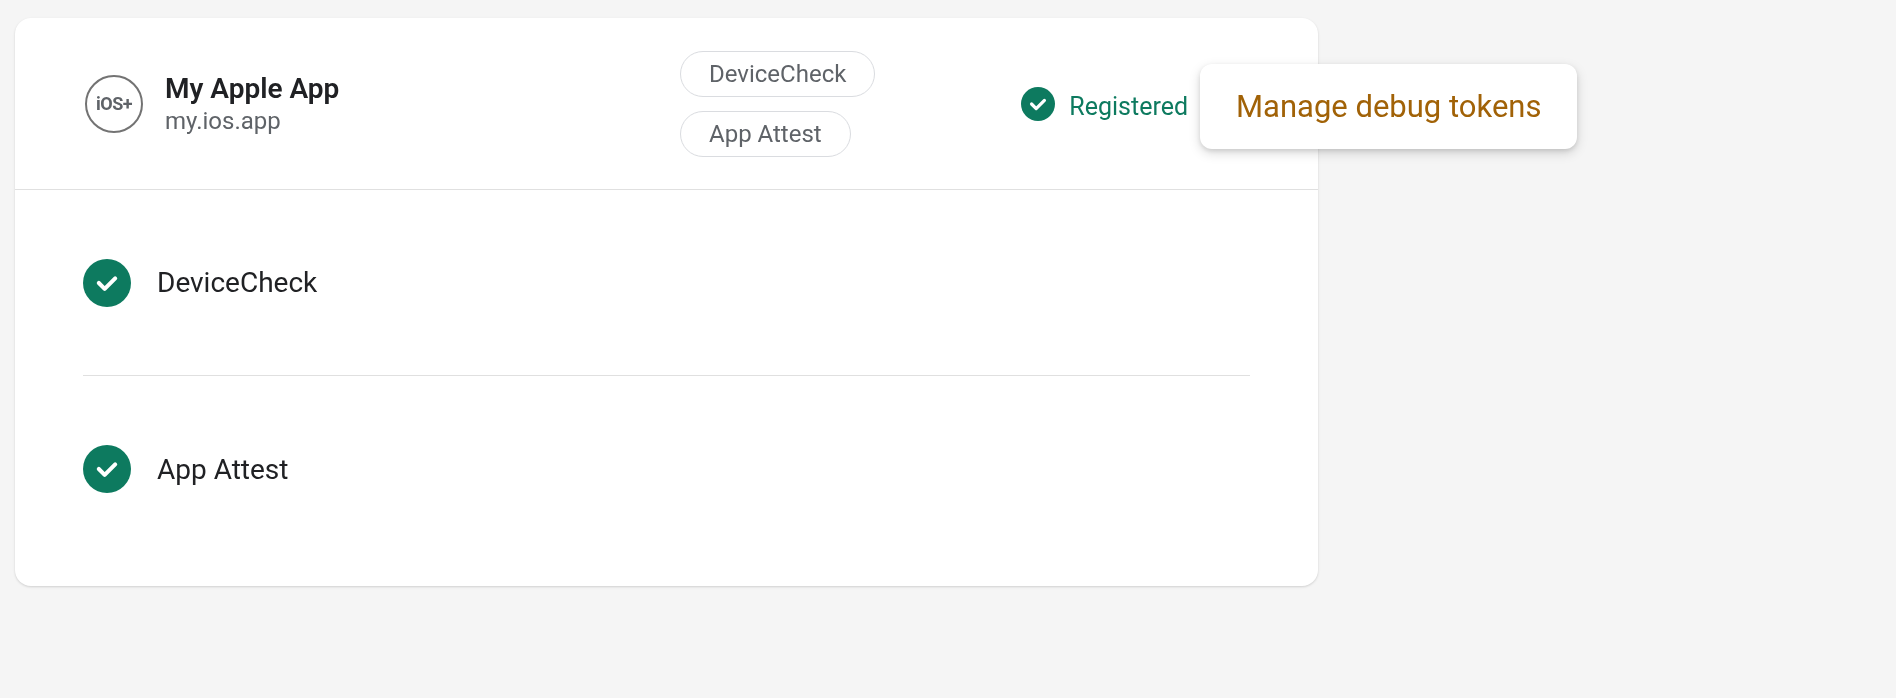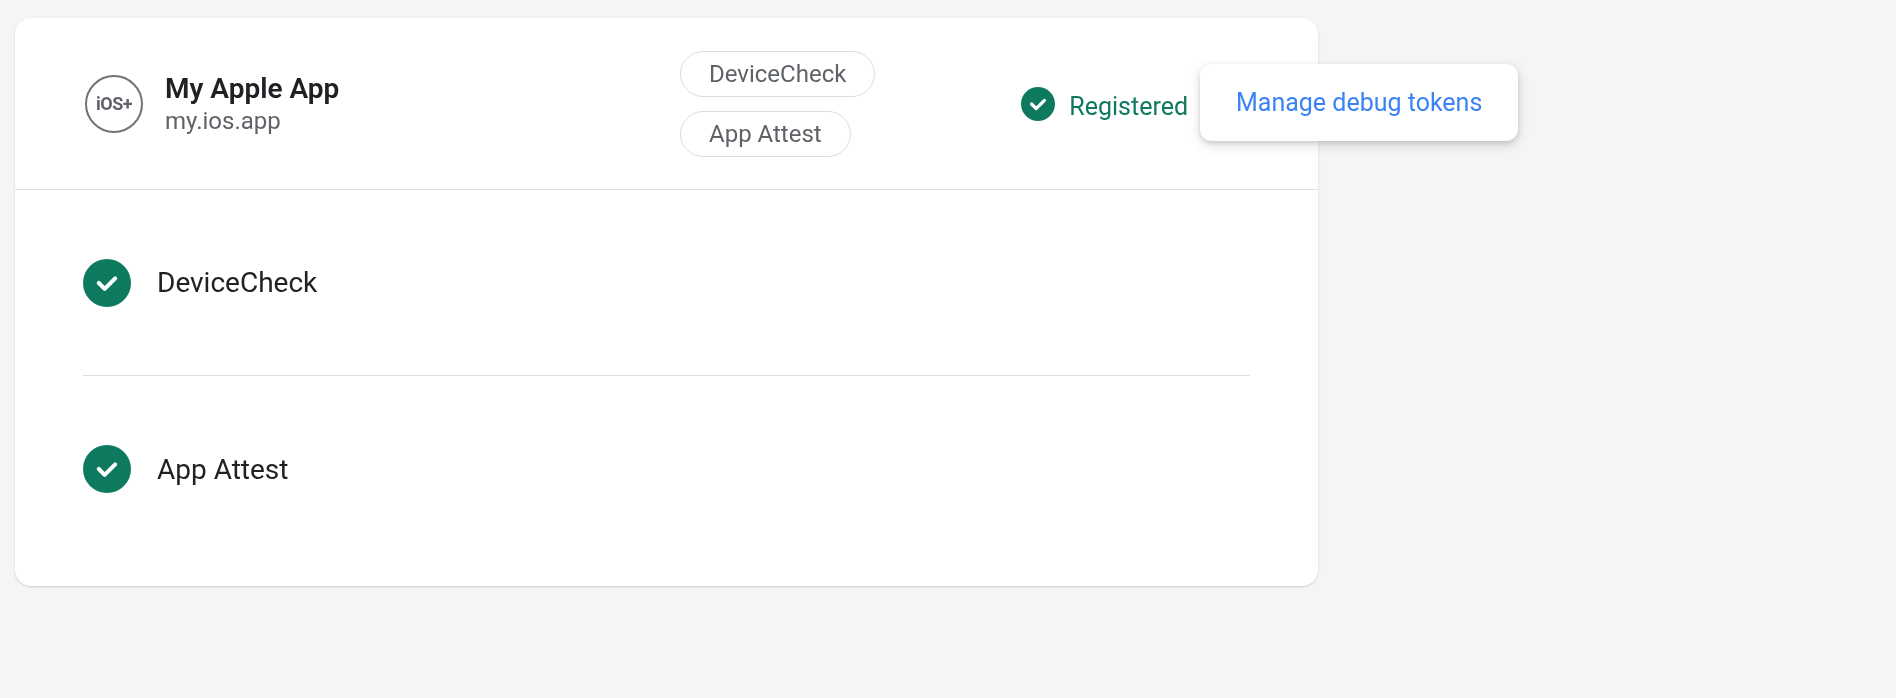--- a/index.html
+++ b/index.html
@@ -147,22 +147,22 @@
     .menu-popup {
       position: absolute;
       left: 1200px;
       top: 64px;
       background: #ffffff;
       border-radius: 12px;
       box-shadow: 0 4px 12px rgba(0,0,0,0.15), 0 2px 4px rgba(0,0,0,0.1);
       padding: 24px 36px;
     }
     .menu-item {
-      font-size: 25px;
-      color: #3b82f6;
+      font-size: 31px;
+      color: #a16207;
       white-space: nowrap;
       cursor: pointer;
     }
   </style>
 </head>
 <body>
 
 <div class="card">
   <div class="header">
     <div class="app-icon">

